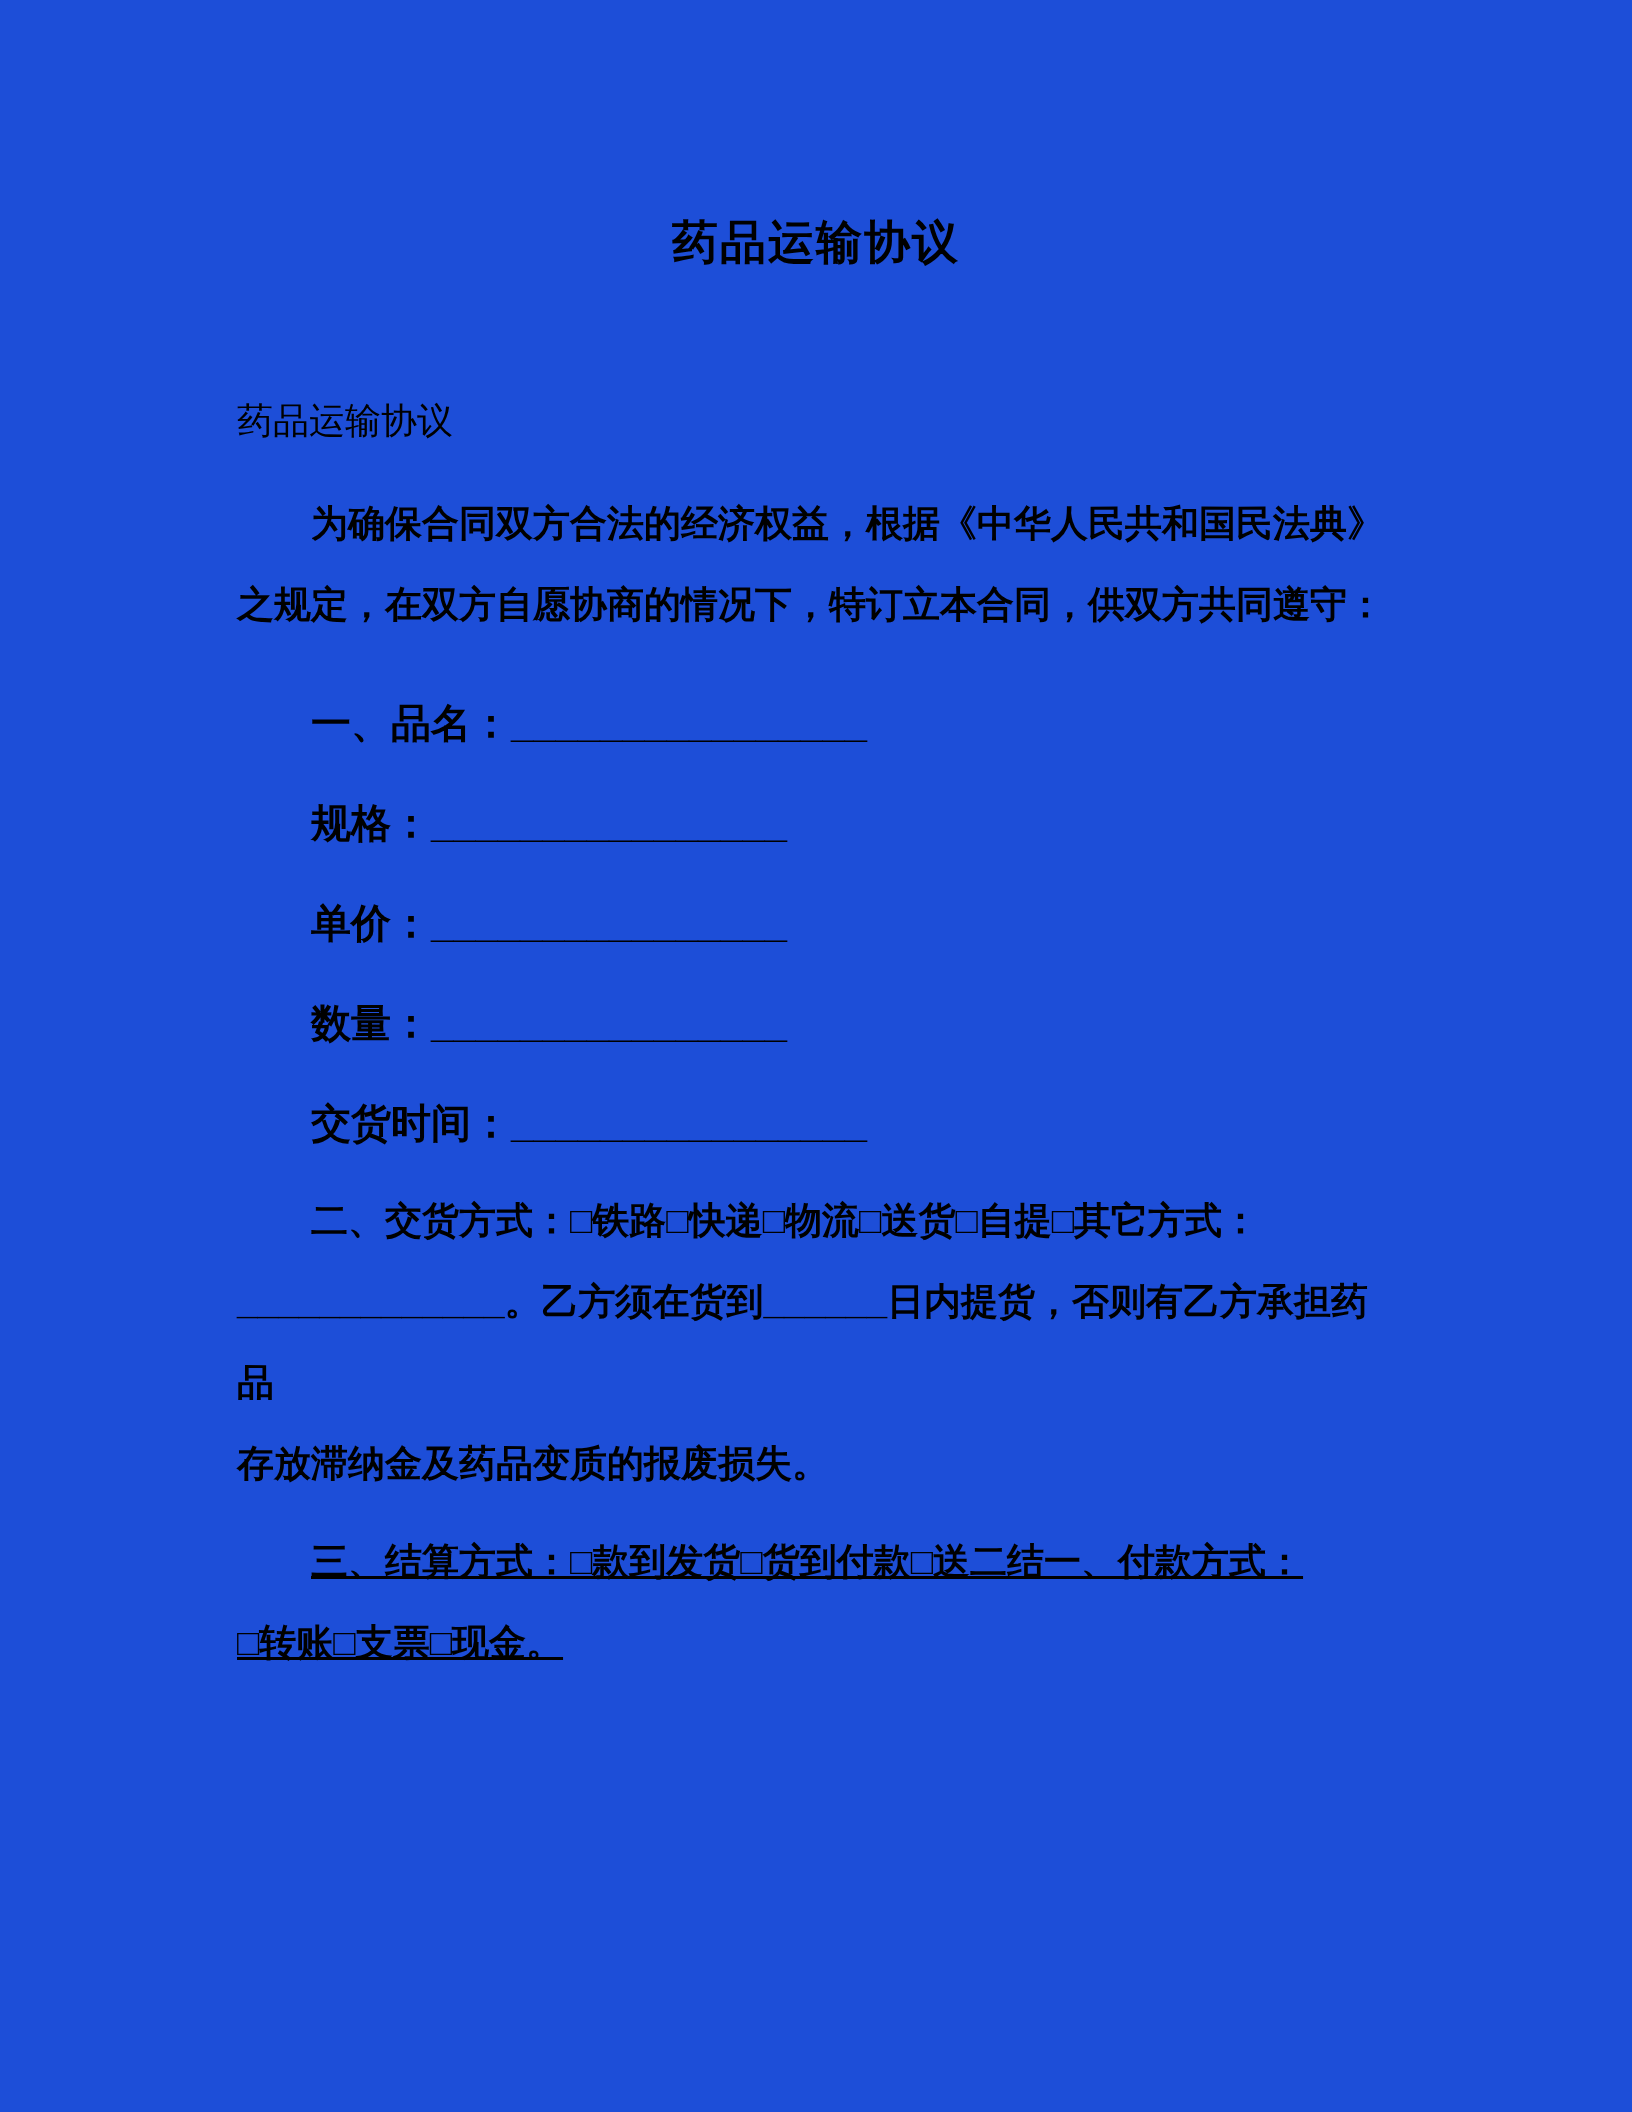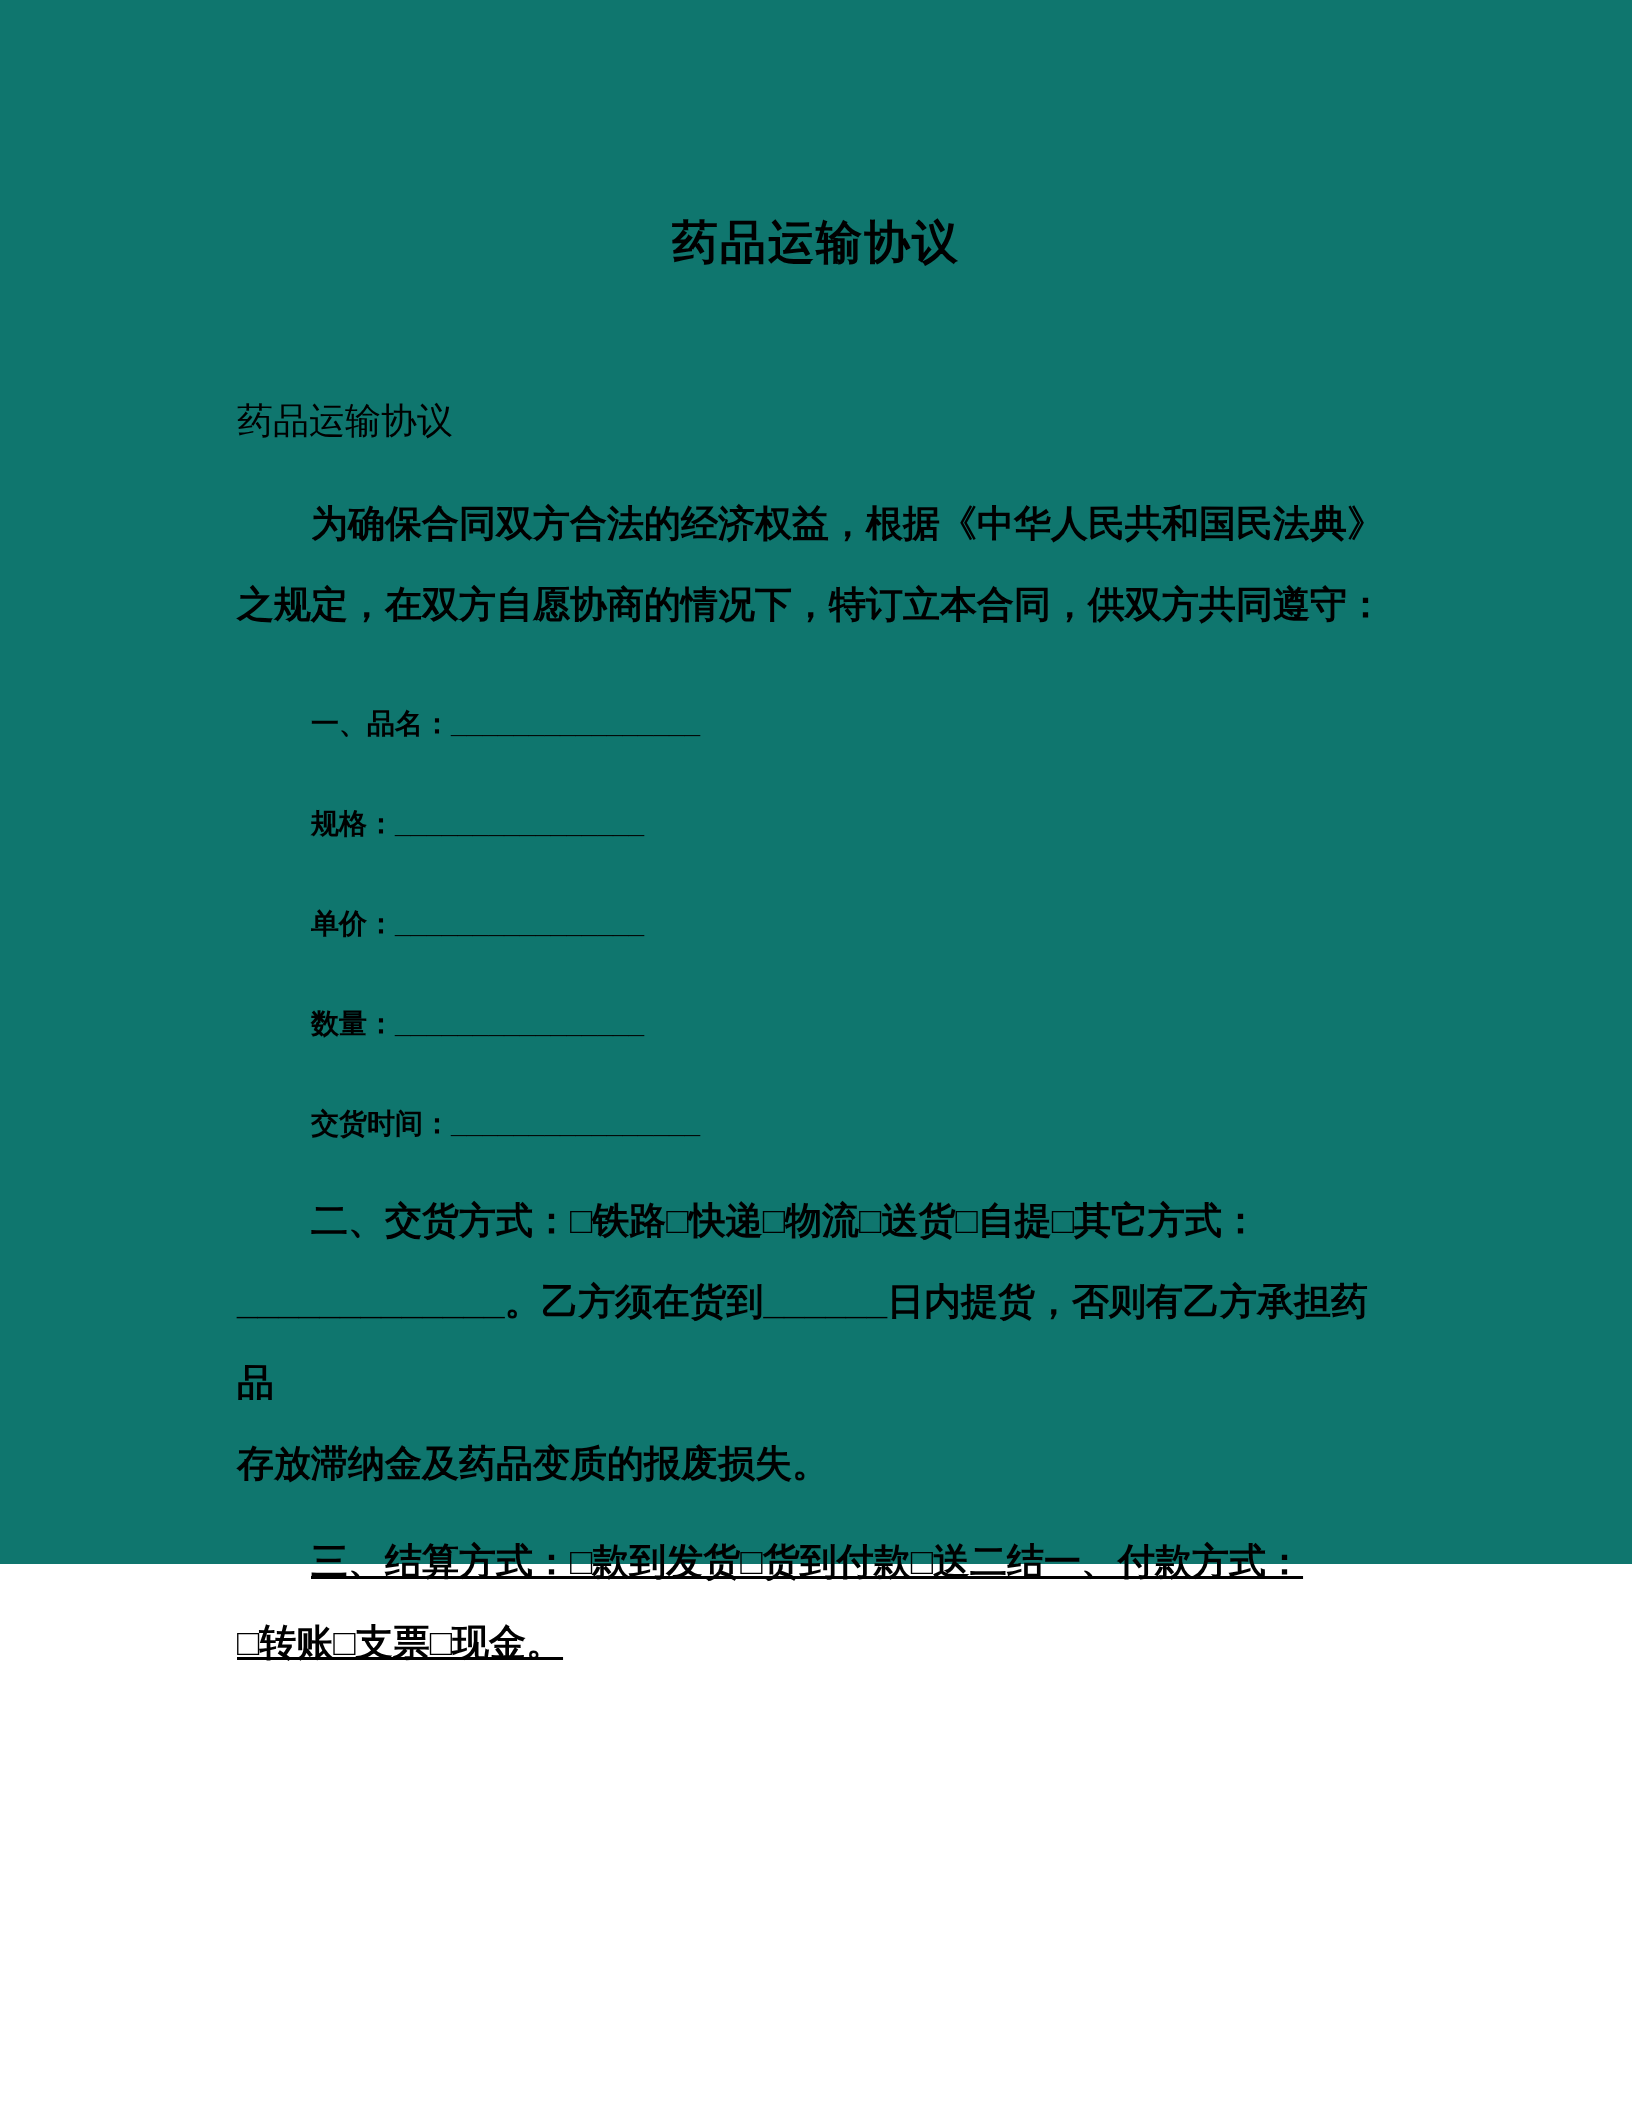--- a/index.html
+++ b/index.html
@@ -10,22 +10,22 @@
   body {
     width: 1632px;
     height: 2112px;
     font-family: "Liberation Sans", "DejaVu Sans", sans-serif;
     color: #000000;
     overflow: hidden;
   }
   .page {
     box-sizing: border-box;
     width: 1632px;
-    height: 1564px;
-    background: #0f766e;
+    height: 2112px;
+    background: #1d4ed8;
     padding: 212px 237px 0 237px;
   }
   .doc-heading {
     margin: 0;
     font-size: 46px;
     font-weight: bold;
     line-height: 60px;
     text-align: center;
     letter-spacing: 2px;
   }
@@ -38,21 +38,21 @@
   .para {
     margin: 22px 0 0 0;
     font-size: 37px;
     font-weight: bold;
     line-height: 81px;
   }
   .line { display: block; }
   .indent { text-indent: 74px; }
   .fields { margin-top: 38px; }
   .field-row {
-    font-size: 28px;
+    font-size: 40px;
     font-weight: bold;
     line-height: 81px;
     text-indent: 74px;
     white-space: nowrap;
   }
   .field-row + .field-row { margin-top: 19px; }
   .blank { letter-spacing: 0; }
   .section { margin-top: 16px; }
   .section-pay { margin-top: 17px; text-decoration: underline; }
 </style>

